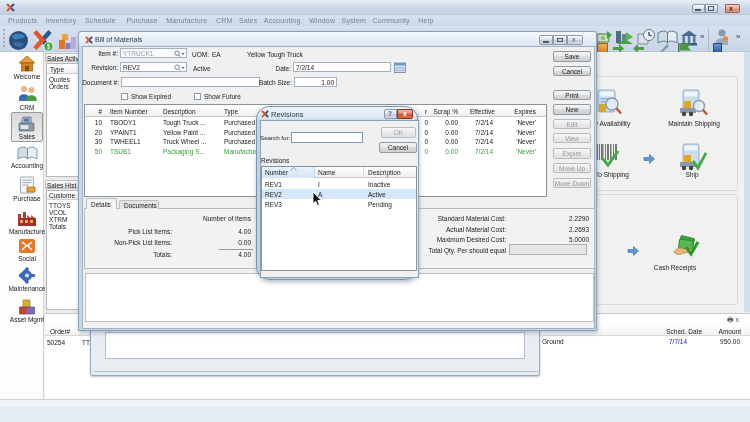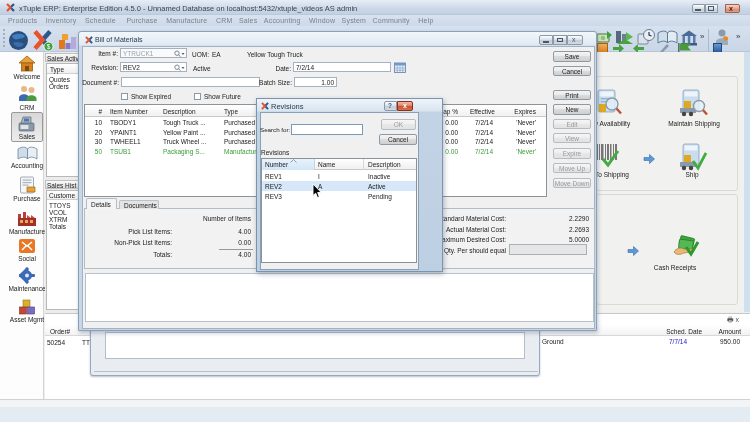--- a/index.html
+++ b/index.html
@@ -15,21 +15,20 @@
 .r { text-align:right; }
 </style>
 </head>
 <body>
 
 <div class="abs" style="left:0;top:0;width:750px;height:15px;background:linear-gradient(#e8eef6,#ccd8e8 60%,#c3d0e2);border-bottom:1px solid #b9c8da;">
   <svg class="abs" style="left:6px;top:3px;" width="9" height="9" viewBox="0 0 9 9">
     <polyline points="8,1 4.5,4.5 8,8" fill="none" stroke="#27598f" stroke-width="2.2"></polyline>
     <polyline points="1,1 4.5,4.5 1,8" fill="none" stroke="#e8542a" stroke-width="2.2"></polyline>
   </svg>
-  <span class="lab" style="left:19px;top:3.5px;font-size:7.5px;color:#3a4450;">xTuple ERP: Enterprise Edition 4.5.0 - Unnamed Database on localhost:5432/xtuple_videos AS admin</span>
 
   <div class="abs" style="left:692px;top:4px;width:13px;height:9px;background:linear-gradient(#fdfdfd,#d8dee6 50%,#c3ccd8 51%,#d2dae4);border:1px solid #8d9aa8;border-radius:2px 0 0 2px;"></div>
   <div class="abs" style="left:705px;top:4px;width:13px;height:9px;background:linear-gradient(#fdfdfd,#d8dee6 50%,#c3ccd8 51%,#d2dae4);border:1px solid #8d9aa8;"></div>
   <div class="abs" style="left:725px;top:4px;width:15px;height:9px;background:linear-gradient(#f2d4c8,#e4a894 50%,#d88a70 51%,#e0a088);border:1px solid #a06050;border-radius:0 2px 2px 0;"></div>
   <div class="abs" style="left:695px;top:9px;width:6px;height:2px;background:#46586c;"></div>
   <div class="abs" style="left:708px;top:6px;width:6px;height:5px;border:1px solid #46586c;"></div>
   <span class="lab" style="left:729px;top:4.5px;font-size:7px;color:#5b2020;font-weight:bold;">x</span>
 </div>
 
 <div class="abs" style="left:0;top:15px;width:750px;height:11px;background:linear-gradient(#d8e2ef,#cdd9e9);">
@@ -465,21 +464,21 @@
   <span class="lab r" style="left:307px;top:193.5px;width:120px;">Actual Material Cost:</span>
   <span class="lab r" style="left:440px;top:193.5px;width:70px;">2.2693</span>
   <span class="lab r" style="left:307px;top:204px;width:120px;">Maximum Desired Cost:</span>
   <span class="lab r" style="left:440px;top:204px;width:70px;">5.0000</span>
   <span class="lab r" style="left:307px;top:214.5px;width:120px;">Total Qty. Per should equal</span>
   <div class="abs" style="left:430px;top:212px;width:78px;height:11px;background:#e6e6e6;border:1px solid #a8b0b8;"></div>
 
   <div class="abs" style="left:6px;top:241px;width:509px;height:49px;background:#fff;border:1px solid #b8c2cc;"></div>
 </div>
 
-<div id="dlg" class="abs" style="left:256px;top:98px;width:187px;height:174px;background:linear-gradient(#eef4fa,#d8e4f0 12px,#c2d3e5 13px,#bdcfe2);border:1px solid #7a94ae;border-radius:0;box-shadow:1px 2px 5px rgba(60,80,105,0.4);">
+<div id="dlg" class="abs" style="left:256px;top:106px;width:162px;height:174px;background:linear-gradient(#eef4fa,#d8e4f0 12px,#c2d3e5 13px,#bdcfe2);border:1px solid #7a94ae;border-radius:13px;box-shadow:1px 2px 5px rgba(60,80,105,0.4);">
   <svg class="abs" style="left:4px;top:3px;" width="8" height="8" viewBox="0 0 9 9">
     <polyline points="8,1 4.5,4.5 8,8" fill="none" stroke="#27598f" stroke-width="2.2"></polyline>
     <polyline points="1,1 4.5,4.5 1,8" fill="none" stroke="#e8542a" stroke-width="2.2"></polyline>
   </svg>
   <span class="lab" style="left:14px;top:2.5px;font-size:7.5px;color:#2a3a4c;">Revisions</span>
 
   <div class="abs" style="left:127px;top:2px;width:13px;height:9.5px;background:linear-gradient(#fdfdfd,#d8dee6 50%,#c3ccd8 51%,#d2dae4);border:1px solid #8d9aa8;border-radius:2px 0 0 2px;"></div>
   <span class="lab" style="left:131px;top:3px;font-size:6.5px;color:#2a5a9a;font-weight:bold;">?</span>
   <div class="abs" style="left:140px;top:2px;width:16px;height:9.5px;background:linear-gradient(#f0b8a8,#e08868 45%,#cc5030 50%,#d87048);border:1px solid #8a3020;border-radius:0 2px 2px 0;"></div>
   <span class="lab" style="left:146px;top:2.5px;font-size:7px;color:#fff;font-weight:bold;">x</span>

